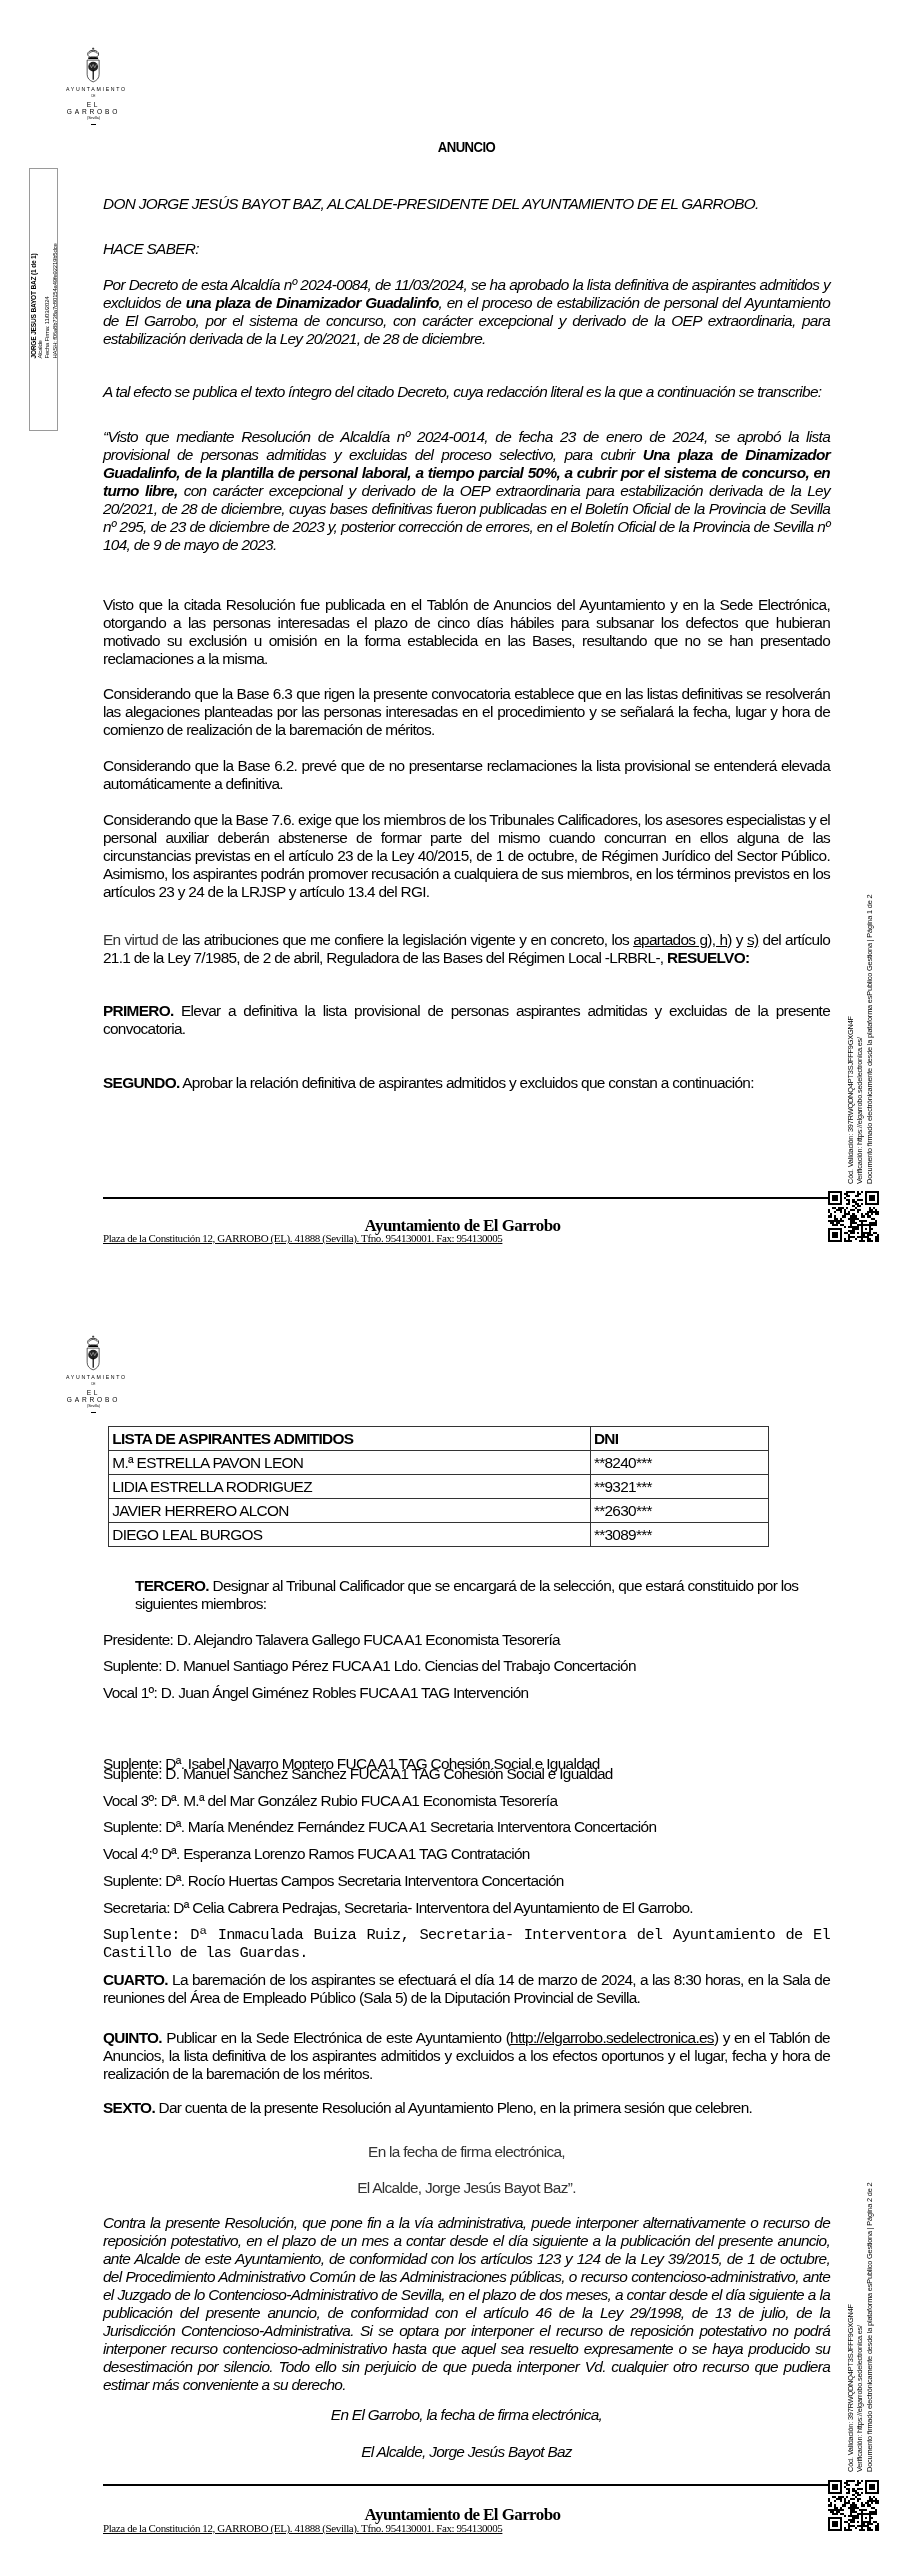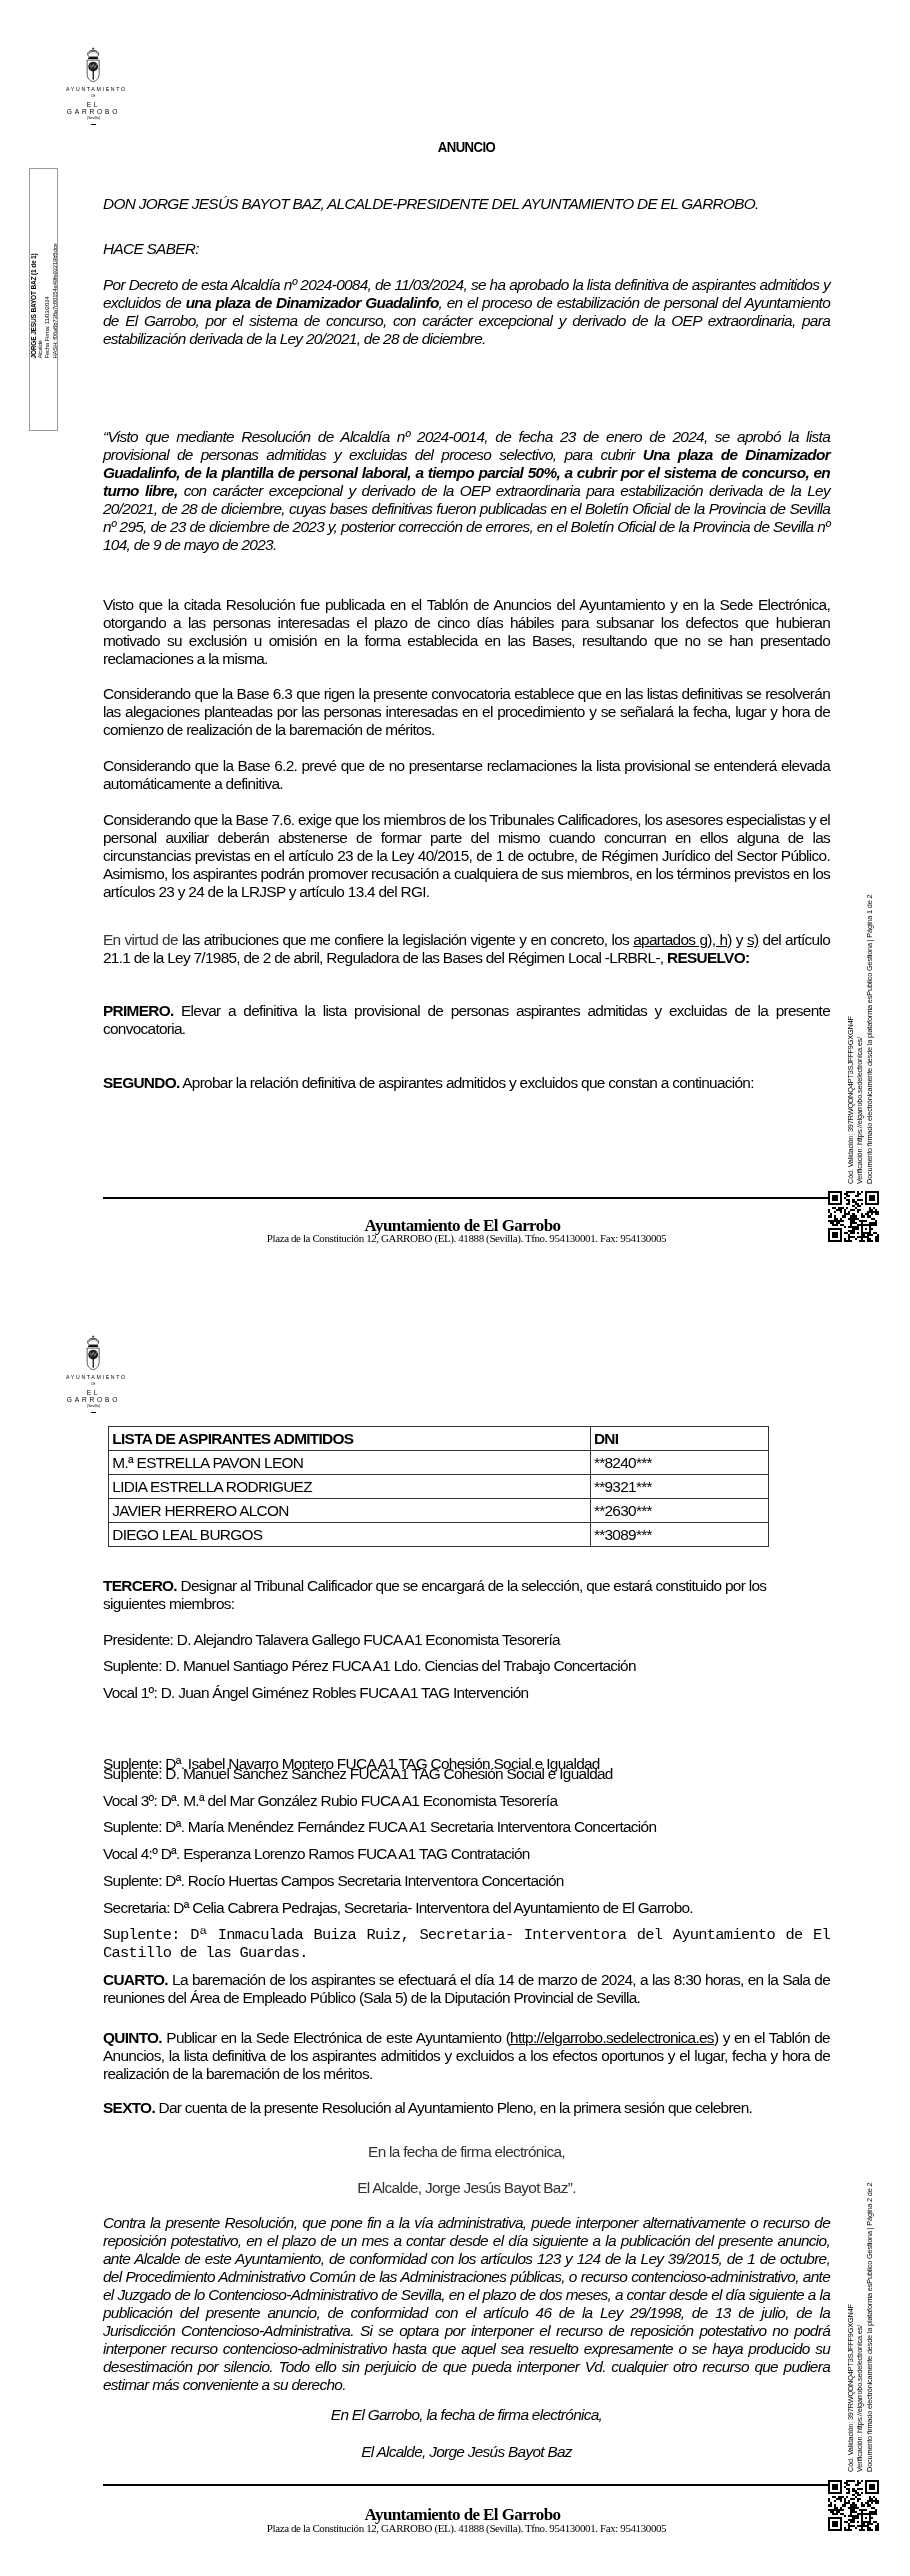--- a/index.html
+++ b/index.html
@@ -30,21 +30,21 @@
   .signbox { position: absolute; left: 29px; top: 168px; width: 29px; height: 263px; border: 1.1px solid #9a9a9a; box-sizing: border-box; }
   .signtext { position: absolute; left: 14.3px; top: 132px; transform: translate(-50%, -50%) rotate(-90deg); white-space: nowrap; font-size: 6px; line-height: 7.2px; letter-spacing: -0.2px; }
   .signtext .sb { font-weight: bold; font-size: 6.6px; }
 
   
   .vtext { position: absolute; white-space: nowrap; font-size: 7.4px; line-height: 9.4px; letter-spacing: -0.2px; transform-origin: left top; transform: rotate(-90deg); }
   .qr { position: absolute; width: 51px; height: 51px; }
 
   .rule { position: absolute; left: 103px; width: 727px; height: 1.7px; background: #000; }
   .footer-name { position: absolute; left: 99px; width: 727px; text-align: center; font-family: "Liberation Serif", serif; font-weight: bold; font-size: 17px; letter-spacing: -0.6px; }
-  .footer-addr { position: absolute; left: 103px; width: 727px; text-align: center; font-family: "Liberation Serif", serif; font-size: 11px; letter-spacing: -0.4px; }
+  .footer-addr { position: absolute; left: 103px; width: 727px; font-family: "Liberation Serif", serif; font-size: 11px; letter-spacing: -0.4px; text-decoration: underline; }
 
   table.aspirantes { position: absolute; left: 108px; top: 1426px; width: 661px; border-collapse: collapse; font-size: 15.4px; letter-spacing: -0.7px; }
   table.aspirantes td, table.aspirantes th { border: 1.1px solid #333; height: 23px; padding: 0 3.3px; text-align: left; vertical-align: middle; }
   table.aspirantes th { font-weight: bold; }
   table.aspirantes .c1 { width: 474px; }
 </style>
 </head>
 <body>
 
 <div class="page" id="page1">
@@ -76,20 +76,21 @@
       <div>Fecha Firma: 11/03/2024</div>
       <div>HASH: f06a8b738a7c80154a49fe92219b5dce</div>
     </div>
   </div>
 
   <div class="text it" style="top:240px;">HACE SABER:</div>
   <div class="text it" style="top:195px;">DON JORGE JESÚS BAYOT BAZ, ALCALDE-PRESIDENTE DEL AYUNTAMIENTO DE EL GARROBO.</div>
 
   <div class="text it" style="top:276px;"><span>Por Decreto de esta Alcaldía nº 2024-0084, de 11/03/2024, se ha aprobado la lista definitiva de aspirantes admitidos y excluidos de </span><span class="b">una plaza de Dinamizador Guadalinfo</span><span>, en el proceso de estabilización de personal del Ayuntamiento de El Garrobo, por el sistema de concurso, con carácter excepcional y derivado de la OEP extraordinaria, para estabilización derivada de la Ley 20/2021, de 28 de diciembre.</span></div>
 
+  <div class="text it" style="top:383px;">A tal efecto se publica el texto íntegro del citado Decreto, cuya redacción literal es la que a continuación se transcribe:</div>
 
   <div class="text it" style="top:428px;"><span>“Visto que mediante Resolución de Alcaldía nº 2024-0014, de fecha 23 de enero de 2024, se aprobó la lista provisional de personas admitidas y excluidas del proceso selectivo, para cubrir </span><span class="b">Una plaza de Dinamizador Guadalinfo, de la plantilla de personal laboral, a tiempo parcial 50%, a cubrir por el sistema de concurso, en turno libre,</span><span> con carácter excepcional y derivado de la OEP extraordinaria para estabilización derivada de la Ley 20/2021, de 28 de diciembre, cuyas bases definitivas fueron publicadas en el Boletín Oficial de la Provincia de Sevilla nº 295, de 23 de diciembre de 2023 y, posterior corrección de errores, en el Boletín Oficial de la Provincia de Sevilla nº 104, de 9 de mayo de 2023.</span></div>
 
   <div class="text" style="top:596px;">Visto que la citada Resolución fue publicada en el Tablón de Anuncios del Ayuntamiento y en la Sede Electrónica, otorgando a las personas interesadas el plazo de cinco días hábiles para subsanar los defectos que hubieran motivado su exclusión u omisión en la forma establecida en las Bases, resultando que no se han presentado reclamaciones a la misma.</div>
   <div class="text" style="top:685px;">Considerando que la Base 6.3 que rigen la presente convocatoria establece que en las listas definitivas se resolverán las alegaciones planteadas por las personas interesadas en el procedimiento y se señalará la fecha, lugar y hora de comienzo de realización de la baremación de méritos.</div>
   <div class="text" style="top:757px;">Considerando que la Base 6.2. prevé que de no presentarse reclamaciones la lista provisional se entenderá elevada automáticamente a definitiva.</div>
   <div class="text" style="top:811px;">Considerando que la Base 7.6. exige que los miembros de los Tribunales Calificadores, los asesores especialistas y el personal auxiliar deberán abstenerse de formar parte del mismo cuando concurran en ellos alguna de las circunstancias previstas en el artículo 23 de la Ley 40/2015, de 1 de octubre, de Régimen Jurídico del Sector Público. Asimismo, los aspirantes podrán promover recusación a cualquiera de sus miembros, en los términos previstos en los artículos 23 y 24 de la LRJSP y artículo 13.4 del RGI.</div>
 
   <div class="text" style="top:931px;"><span class="grey">En virtud de</span><span> las atribuciones que me confiere la legislación vigente y en concreto, los </span><span class="u">apartados g), h)</span><span> y </span><span class="u">s)</span><span> del artículo 21.1 de la Ley 7/1985, de 2 de abril, Reguladora de las Bases del Régimen Local -LRBRL-, </span><span class="b">RESUELVO:</span></div>
 
@@ -373,21 +374,21 @@
         <td>JAVIER HERRERO ALCON</td>
         <td>**2630***</td>
       </tr>
       <tr>
         <td>DIEGO LEAL BURGOS</td>
         <td>**3089***</td>
       </tr>
     </tbody>
   </table>
 
-  <div class="text" style="top:289px; text-align:left;"><span class="b">TERCERO.</span><span> Designar al Tribunal Calificador que se encargará de la selección, que estará constituido por los siguientes miembros:</span></div>
+  <div class="text" style="top:289px; text-align:left;margin-left:32px;"><span class="b">TERCERO.</span><span> Designar al Tribunal Calificador que se encargará de la selección, que estará constituido por los siguientes miembros:</span></div>
 
   <div class="text" style="top:343px;">Presidente: D. Alejandro Talavera Gallego FUCA A1 Economista Tesorería</div>
   <div class="text" style="top:369px;">Suplente: D. Manuel Santiago Pérez FUCA A1 Ldo. Ciencias del Trabajo Concertación</div>
   <div class="text" style="top:396px;">Vocal 1º: D. Juan Ángel Giménez Robles FUCA A1 TAG Intervención</div>
   <div class="text" style="top:423px;margin-top:44px;">Suplente: Dª. Isabel Navarro Montero FUCA A1 TAG Cohesión Social e Igualdad</div>
   <div class="text" style="top:477px;">Suplente: D. Manuel Sánchez Sánchez FUCA A1 TAG Cohesión Social e Igualdad</div>
   <div class="text" style="top:504px;">Vocal 3º: Dª. M.ª del Mar González Rubio FUCA A1 Economista Tesorería</div>
   <div class="text" style="top:530px;">Suplente: Dª. María Menéndez Fernández FUCA A1 Secretaria Interventora Concertación</div>
   <div class="text" style="top:557px;">Vocal 4:º Dª. Esperanza Lorenzo Ramos FUCA A1 TAG Contratación</div>
   <div class="text" style="top:584px;">Suplente: Dª. Rocío Huertas Campos Secretaria Interventora Concertación</div>

